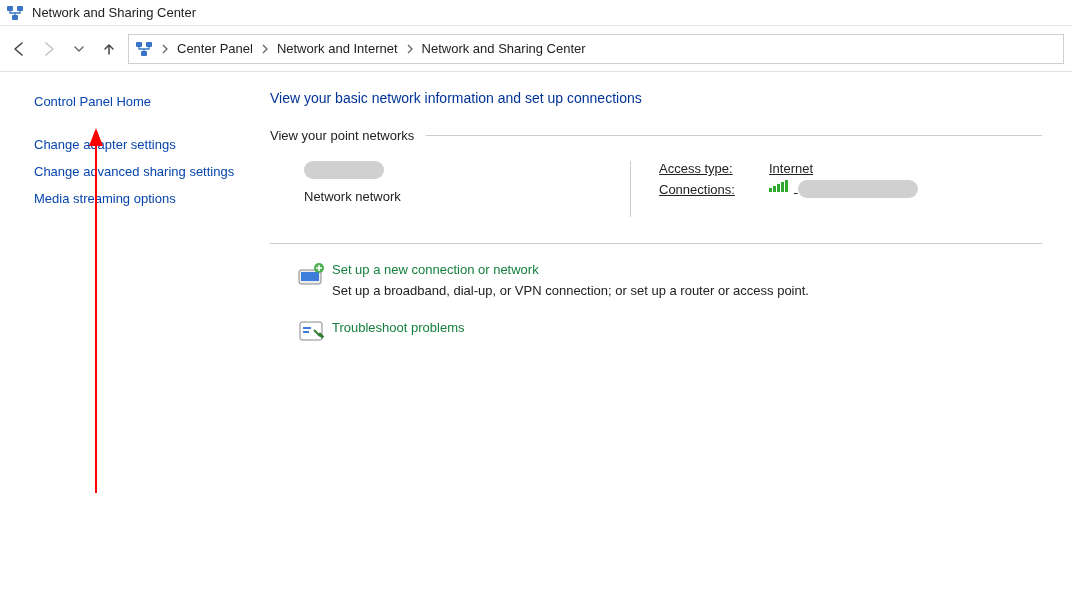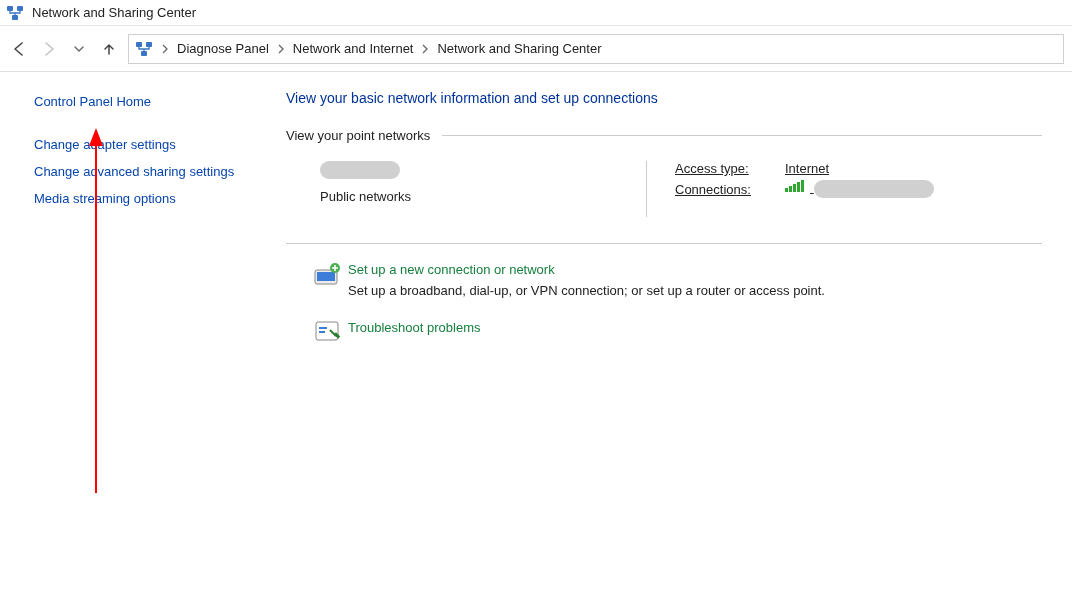--- a/index.html
+++ b/index.html
@@ -42,21 +42,20 @@
     background: #fff;
     padding: 0 6px;
     gap: 8px;
     font-size: 13px;
   }
   .address .crumb { color: #222; }
   .address .chev { color: #666; display:inline-flex; align-items:center; }
   .body {
     display: flex;
     height: calc(100% - 26px - 46px);
-    gap: 16px;
   }
   .sidebar {
     width: 260px;
     padding: 22px 14px 10px 34px;
     position: relative;
   }
   .sidebar a.link { color: #0645ad; display: block; margin-bottom: 10px; line-height: 1.3; cursor: pointer; }
   .sidebar a.home { margin-bottom: 26px; }
   .arrow-annot {
     position: absolute;
@@ -174,21 +173,21 @@
         <rect x="11" y="2" width="6" height="5" rx="1" fill="#3a74c4"></rect>
         <rect x="6" y="11" width="6" height="5" rx="1" fill="#3a74c4"></rect>
         <path d="M4 7 v2 h10 v-2 M9 9 v2" stroke="#3a74c4" stroke-width="1.3" fill="none"></path>
       </svg>
     </span>
     <span class="chev">
         <svg width="8" height="10" viewBox="0 0 8 10">
           <path d="M2 1 L6 5 L2 9" stroke="#666" stroke-width="1.3" fill="none"></path>
         </svg>
       </span>
-    <span class="crumb">Diagnose Panel</span>
+    <span class="crumb">Center Panel</span>
     <span class="chev">
         <svg width="8" height="10" viewBox="0 0 8 10">
           <path d="M2 1 L6 5 L2 9" stroke="#666" stroke-width="1.3" fill="none"></path>
         </svg>
       </span>
     <span class="crumb">Network and Internet</span>
     <span class="chev">
         <svg width="8" height="10" viewBox="0 0 8 10">
           <path d="M2 1 L6 5 L2 9" stroke="#666" stroke-width="1.3" fill="none"></path>
         </svg>
@@ -215,21 +214,21 @@
     <h1 class="page-title">View your basic network information and set up connections</h1>
 
     <div class="section-head">
       <span class="label">View your point networks</span>
       <div class="rule"></div>
     </div>
 
     <div class="active-nets">
       <div class="net-left">
         <div class="redact"></div>
-        <div class="subtype">Public networks</div>
+        <div class="subtype">Network network</div>
       </div>
       <div class="divider-vert"></div>
       <div class="net-right">
         <div class="row">
           <span class="key">Access type:</span>
           <span class="val">Internet</span>
         </div>
         <div class="row">
           <span class="key">Connections:</span>
           <span class="val">

